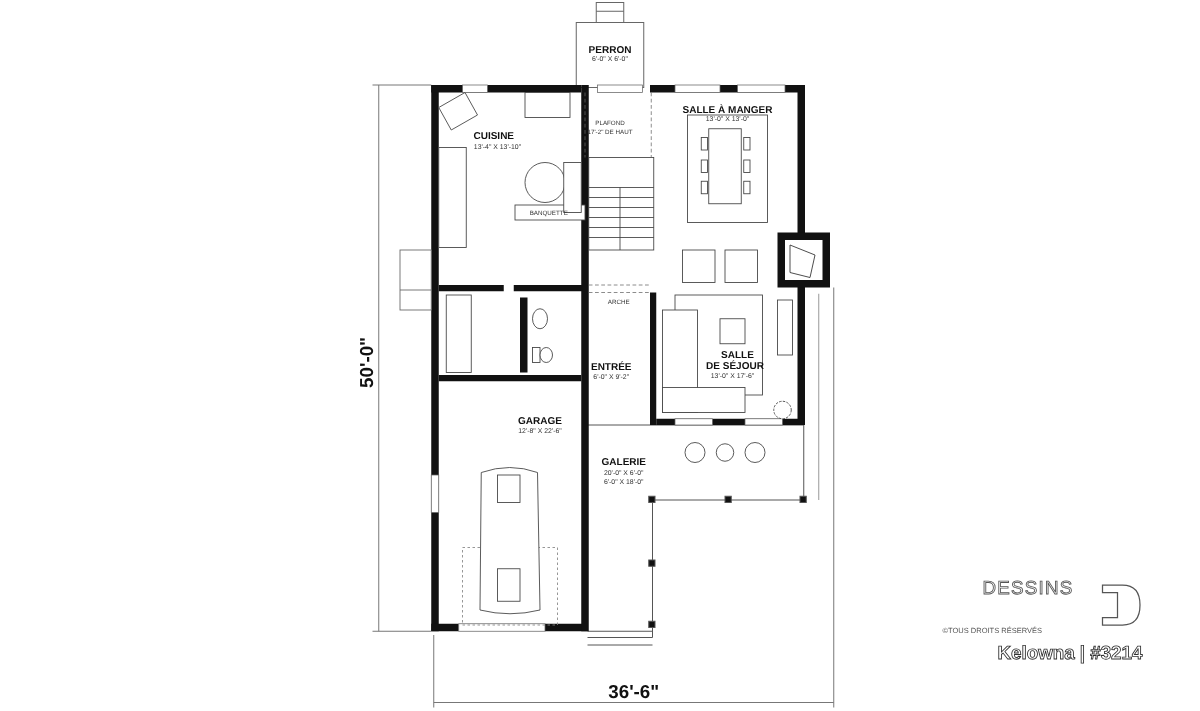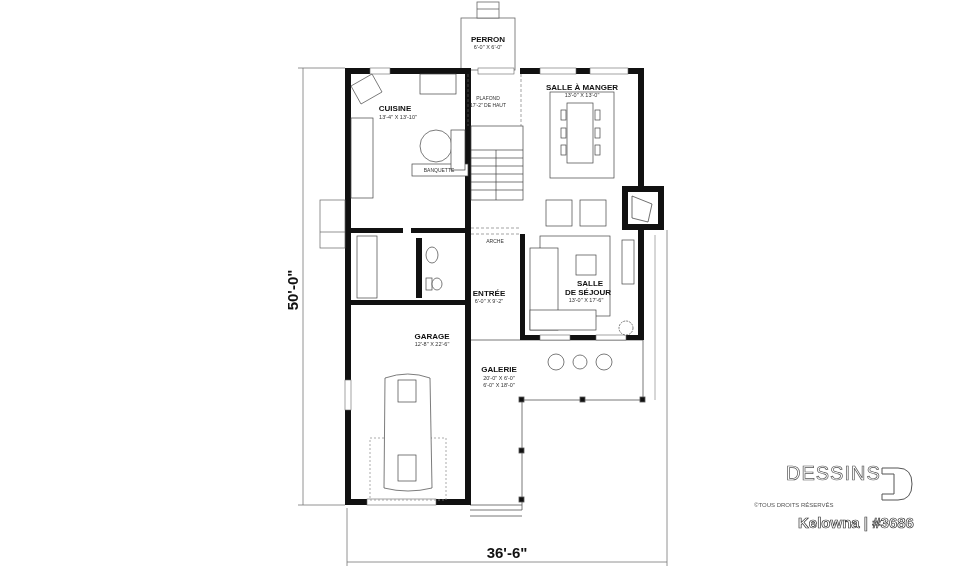--- a/index.html
+++ b/index.html
@@ -3,21 +3,21 @@
 <meta charset="utf-8">
 <style>
   html, body { margin:0; padding:0; background:#ffffff; }
   body { width:960px; height:569px; position:relative; overflow:hidden; font-family:"Liberation Sans", sans-serif; }
   svg text { font-family:"Liberation Sans", sans-serif; }
   .room-name { font-weight:bold; font-size:8px; fill:#111; }
   .room-dim { font-size:5.5px; fill:#333; }
   .small { font-size:5px; fill:#333; }
   .dim-big { font-weight:bold; font-size:15px; fill:#111; }
   .logo { position:absolute; left:750px; top:462px; width:180px; height:80px; }
-  .logo .l1, .logo .l2 { position:absolute; font-size:20px; letter-spacing:1px; color:#fff; -webkit-text-stroke:0.7px #555; font-family:"Liberation Sans", sans-serif; }
+  .logo .l1, .logo .l2 { position:absolute; font-size:15px; letter-spacing:1px; color:#fff; -webkit-text-stroke:0.7px #555; font-family:"Liberation Sans", sans-serif; }
   .logo .l1 { left:36px; top:0; }
   .logo .l2 { left:2px; top:18px; }
   .logo .l3 { position:absolute; left:4px; top:40px; font-size:6px; color:#555; }
   .logo .l4 { position:absolute; left:48px; top:52px; font-size:15px; color:#fff; font-weight:bold; -webkit-text-stroke:0.7px #333; }
 </style>
 </head>
 <body>
 
 <svg width="960" height="569" viewBox="0 0 960 569" xmlns="http://www.w3.org/2000/svg" style="position:absolute;left:0;top:0">
 
@@ -173,14 +173,14 @@
   <text class="room-dim" x="499" y="380" text-anchor="middle">20'-0" X 6'-0"</text>
   <text class="room-dim" x="499" y="387" text-anchor="middle">6'-0" X 18'-0"</text>
 </svg>
 
 <div class="logo">
   <div class="l1">DESSINS</div>
   <svg width="36" height="40" style="position:absolute;left:128px;top:2px">
     <path d="M4,4 L20,4 Q34,4 34,20 Q34,36 20,36 L4,36 L4,30 L16,30 L16,10 L4,10 Z" fill="#fff" stroke="#555" stroke-width="1"></path>
   </svg>
   <div class="l3">©TOUS DROITS RÉSERVÉS</div>
-  <div class="l4">Kelowna | #3686</div>
+  <div class="l4">Kelowna | #3214</div>
 </div>
 
 </body></html>

